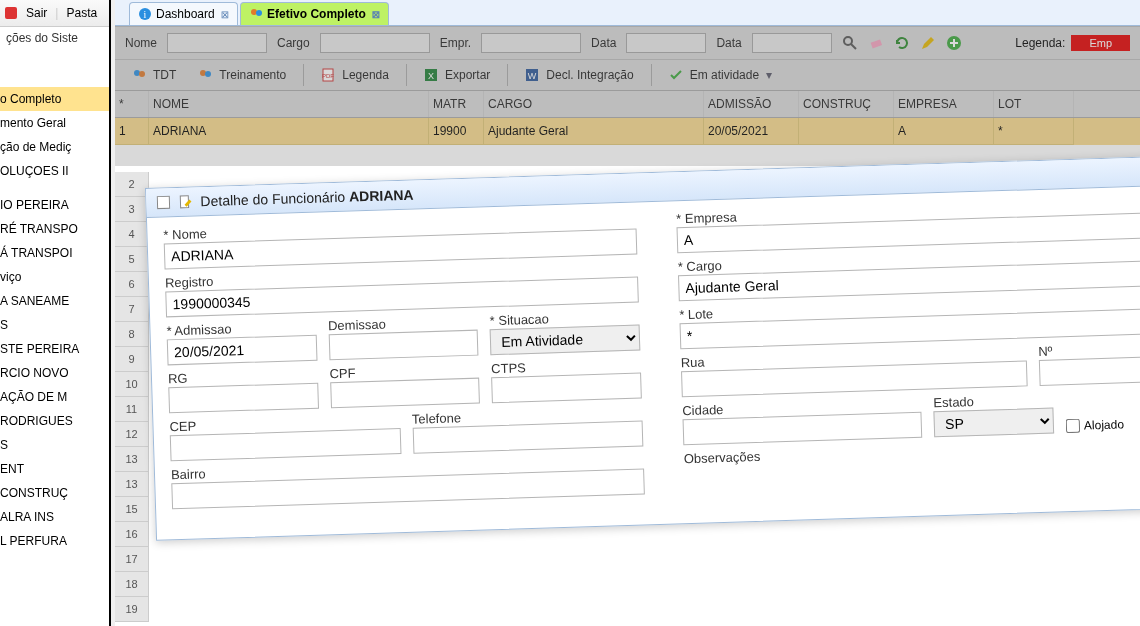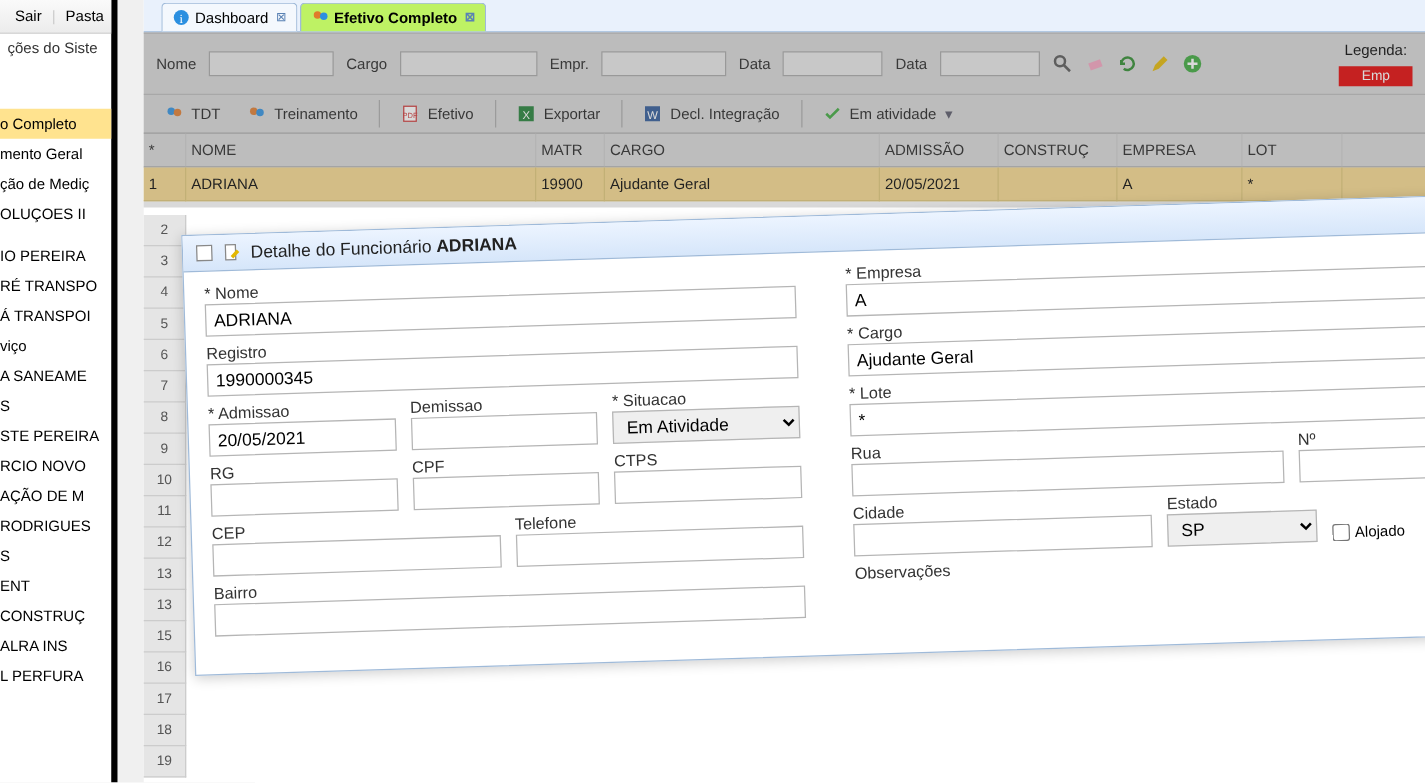--- a/index.html
+++ b/index.html
@@ -8,24 +8,24 @@
   font-size: 12px;
   background: #f0f0f0;
   width: 1140px;
   height: 626px;
   overflow: hidden;
   position: relative;
 }
 .left-panel {
   position: absolute;
   left: 0; top: 0;
-  width: 94px;
+  width: 111px;
   height: 626px;
   background: #fff;
-  border-right: 5px solid #000000;
+  border-right: 2px solid #000000;
   z-index: 1;
 }
 .left-top {
   display: flex;
   gap: 2px;
   padding: 4px;
   background: linear-gradient(#fafafa,#ececec);
   border-bottom: 1px solid #ccc;
   font-size: 12px;
   align-items: center;
@@ -127,21 +127,20 @@
   font-size: 12px;
   color: #1e1e1e;
 }
 .sep { width:1px; height:22px; background:#aaa; margin:0 4px; }
 .legend {
   margin-left: auto;
   display:flex;
   align-items:center;
   gap:6px;
   font-size:12px;
-  flex-direction:column;
 }
 .legend-swatch {
   background:#e30000;
   color:#fff;
   padding:2px 18px;
   font-size:11px;
 }
 .grid-header {
   display: grid;
   grid-template-columns: 34px 280px 55px 220px 95px 95px 100px 80px;
@@ -362,21 +361,21 @@
       <span>Treinamento</span>
     </div>
     <div class="sep"></div>
     <div class="tbtn">
       <span class="icon">
           <svg viewBox="0 0 14 14">
             <rect x="2" y="1" width="10" height="12" fill="#fff" stroke="#c33"></rect>
             <text x="7" y="10" text-anchor="middle" fill="#c33" font-size="6">PDF</text>
           </svg>
         </span>
-      <span>Efetivo</span>
+      <span>Legenda</span>
     </div>
     <div class="sep"></div>
     <div class="tbtn">
       <span class="icon">
           <svg viewBox="0 0 14 14">
             <rect x="1" y="1" width="12" height="12" fill="#1e7e34"></rect>
             <text x="7" y="11" text-anchor="middle" fill="#fff" font-size="9">X</text>
           </svg>
         </span>
       <span>Exportar</span>

